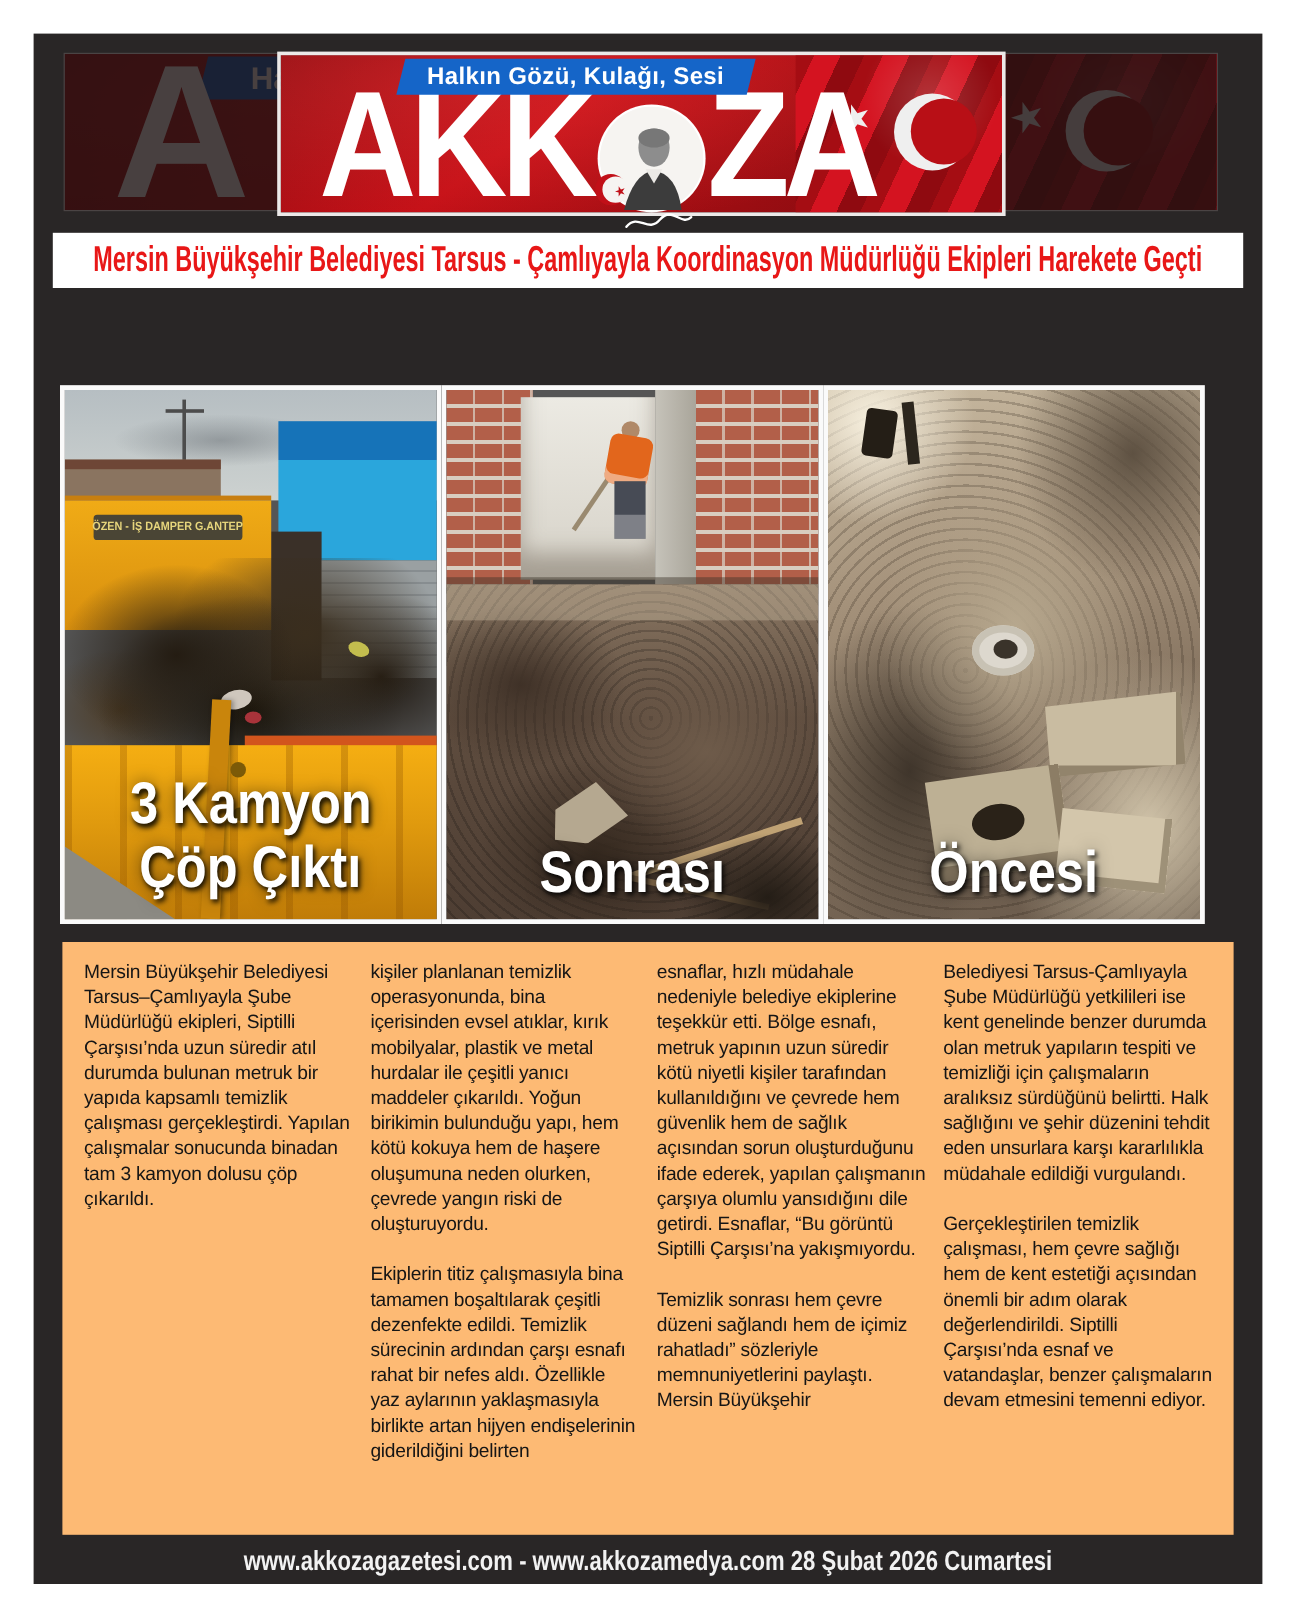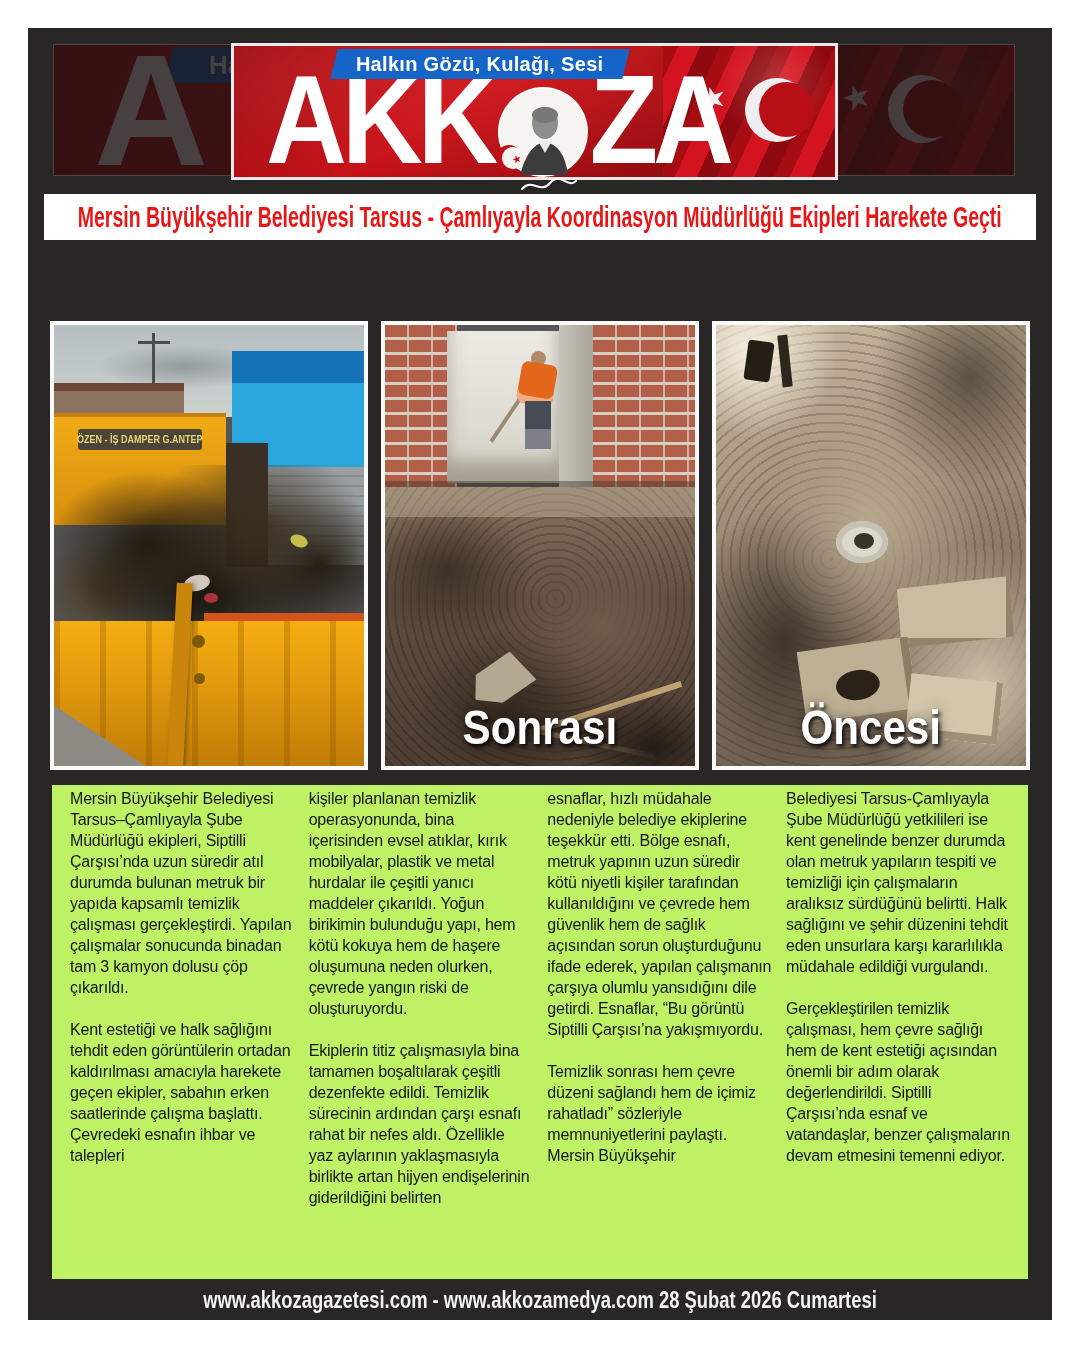--- a/index.html
+++ b/index.html
@@ -71,21 +71,21 @@
   .kicker{position:absolute;left:16px;top:166px;width:992px;height:46px;background:#fff;
       display:flex;align-items:center;justify-content:center;overflow:hidden;}
   .kicker span{display:inline-block;white-space:nowrap;color:var(--kicker_red);font-weight:bold;font-size:30px;
       transform:scaleX(.65);}
 
   
   .headline{position:absolute;left:0;top:214px;width:100%;height:78px;display:flex;align-items:center;justify-content:center;}
   .headline span{display:inline-block;white-space:nowrap;color:#fff;font-weight:bold;font-size:60px;transform:scaleX(.71);}
 
   
-  .photos{position:absolute;left:22px;top:293px;width:980px;height:449px;display:flex;gap:13px;}
+  .photos{position:absolute;left:22px;top:293px;width:980px;height:449px;display:flex;gap:0;}
   .photo{position:relative;width:318px;height:449px;border:4px solid #fafafa;overflow:hidden;background:#555;}
   .layer{position:absolute;}
   .caption{position:absolute;left:0;width:100%;text-align:center;color:#fff;font-weight:bold;z-index:9;
       text-shadow:2px 3px 5px rgba(0,0,0,.9),0 0 14px rgba(0,0,0,.5);}
   .caption .cline{display:inline-block;transform:scaleX(.86);white-space:nowrap;font-size:49px;line-height:53px;}
 
   
   .p1-sky{left:0;top:0;width:100%;height:92px;background:linear-gradient(#b6bec2,#cdd2d0);}
   .p1-cloud{left:40px;top:20px;width:180px;height:44px;border-radius:50%;background:radial-gradient(rgba(92,98,104,.45),transparent 70%);}
   .p1-pole{left:98px;top:8px;width:3px;height:78px;background:#4c4c4c;}
@@ -167,22 +167,22 @@
       box-shadow:inset 0 -14px 0 rgba(255,255,255,0), inset 0 -20px 0 rgba(230,230,230,.35);}
   .p3-broom{left:122px;top:58px;width:4px;height:64px;background:#9a8a70;transform:rotate(34deg);}
   .p3-stick1{right:10px;bottom:56px;width:150px;height:6px;background:#c0a274;transform:rotate(-18deg);}
   .p3-stick2{right:40px;bottom:20px;width:120px;height:5px;background:#8a6f4e;transform:rotate(12deg);}
   .p3-dark{right:0;bottom:0;width:140px;height:90px;
       background:radial-gradient(70% 80% at 70% 80%, #241d16 0%, rgba(36,29,22,0) 75%);}
   .p3-rock{left:86px;bottom:64px;width:64px;height:48px;background:#b5a890;transform:rotate(-14deg);
       clip-path:polygon(10% 30%,70% 0,100% 70%,40% 100%,0 80%);}
 
   
-  .article{position:absolute;left:24px;top:757px;width:976px;height:494px;background:#bef264;
-      padding:3px 18px;display:flex;justify-content:space-between;overflow:hidden;}
+  .article{position:absolute;left:24px;top:757px;width:976px;height:494px;background:#fdba74;
+      padding:15px 18px;display:flex;justify-content:space-between;overflow:hidden;}
   .col{width:224px;color:var(--body_text);font-size:16px;line-height:21px;letter-spacing:-.2px;}
   .col p{margin:0 0 21px;}
 
   
   .footer{position:absolute;left:0;top:1253px;width:100%;height:39px;display:flex;align-items:center;justify-content:center;}
   .footer span{display:inline-block;white-space:nowrap;color:#f2f2f2;font-weight:bold;font-size:23px;transform:scaleX(.8);}
 </style>
 </head>
 <body>
 
@@ -263,20 +263,24 @@
         <div class="layer p1-debris"></div>
         <div class="layer p1-speck1"></div>
         <div class="layer p1-speck2"></div>
         <div class="layer p1-speck3"></div>
         <div class="layer p1-gatetop"></div>
         <div class="layer p1-gate"></div>
         <div class="layer p1-post"></div>
         <div class="layer p1-hinge"></div>
         <div class="layer p1-hinge2"></div>
         <div class="layer p1-gravel"></div>
+        <div class="caption" style="bottom:16px;">
+          <span class="cline">3 Kamyon</span><br>
+          <span class="cline">Çöp Çıktı</span>
+        </div>
       </div>
 
       <div class="photo">
         <div class="layer p3-brickL"></div>
         <div class="layer p3-white"></div>
         <div class="layer p3-col"></div>
         <div class="layer p3-brickR"></div>
         <div class="layer p3-base"></div>
         <div class="layer p3-ground"></div>
         <div class="layer p3-dust"></div>
@@ -306,21 +310,20 @@
         <div class="layer p2-dishdark"></div>
         <div class="caption" style="bottom:12px;">
           <span class="cline">Öncesi</span>
         </div>
       </div>
     </div>
 
     <div class="article">
       <div class="col">
         <p>Mersin Büyükşehir Belediyesi Tarsus–Çamlıyayla Şube Müdürlüğü ekipleri, Siptilli Çarşısı’nda uzun süredir atıl durumda bulunan metruk bir yapıda kapsamlı temizlik çalışması gerçekleştirdi. Yapılan çalışmalar sonucunda binadan tam 3 kamyon dolusu çöp çıkarıldı.</p>
-        <p>Kent estetiği ve halk sağlığını tehdit eden görüntülerin ortadan kaldırılması amacıyla harekete geçen ekipler, sabahın erken saatlerinde çalışma başlattı. Çevredeki esnafın ihbar ve talepleri</p>
       </div>
       <div class="col">
         <p>kişiler planlanan temizlik operasyonunda, bina içerisinden evsel atıklar, kırık mobilyalar, plastik ve metal hurdalar ile çeşitli yanıcı maddeler çıkarıldı. Yoğun birikimin bulunduğu yapı, hem kötü kokuya hem de haşere oluşumuna neden olurken, çevrede yangın riski de oluşturuyordu.</p>
         <p>Ekiplerin titiz çalışmasıyla bina tamamen boşaltılarak çeşitli dezenfekte edildi. Temizlik sürecinin ardından çarşı esnafı rahat bir nefes aldı. Özellikle yaz aylarının yaklaşmasıyla birlikte artan hijyen endişelerinin giderildiğini belirten</p>
       </div>
       <div class="col">
         <p>esnaflar, hızlı müdahale nedeniyle belediye ekiplerine teşekkür etti. Bölge esnafı, metruk yapının uzun süredir kötü niyetli kişiler tarafından kullanıldığını ve çevrede hem güvenlik hem de sağlık açısından sorun oluşturduğunu ifade ederek, yapılan çalışmanın çarşıya olumlu yansıdığını dile getirdi. Esnaflar, “Bu görüntü Siptilli Çarşısı’na yakışmıyordu.</p>
         <p>Temizlik sonrası hem çevre düzeni sağlandı hem de içimiz rahatladı” sözleriyle memnuniyetlerini paylaştı. Mersin Büyükşehir</p>
       </div>
       <div class="col">

